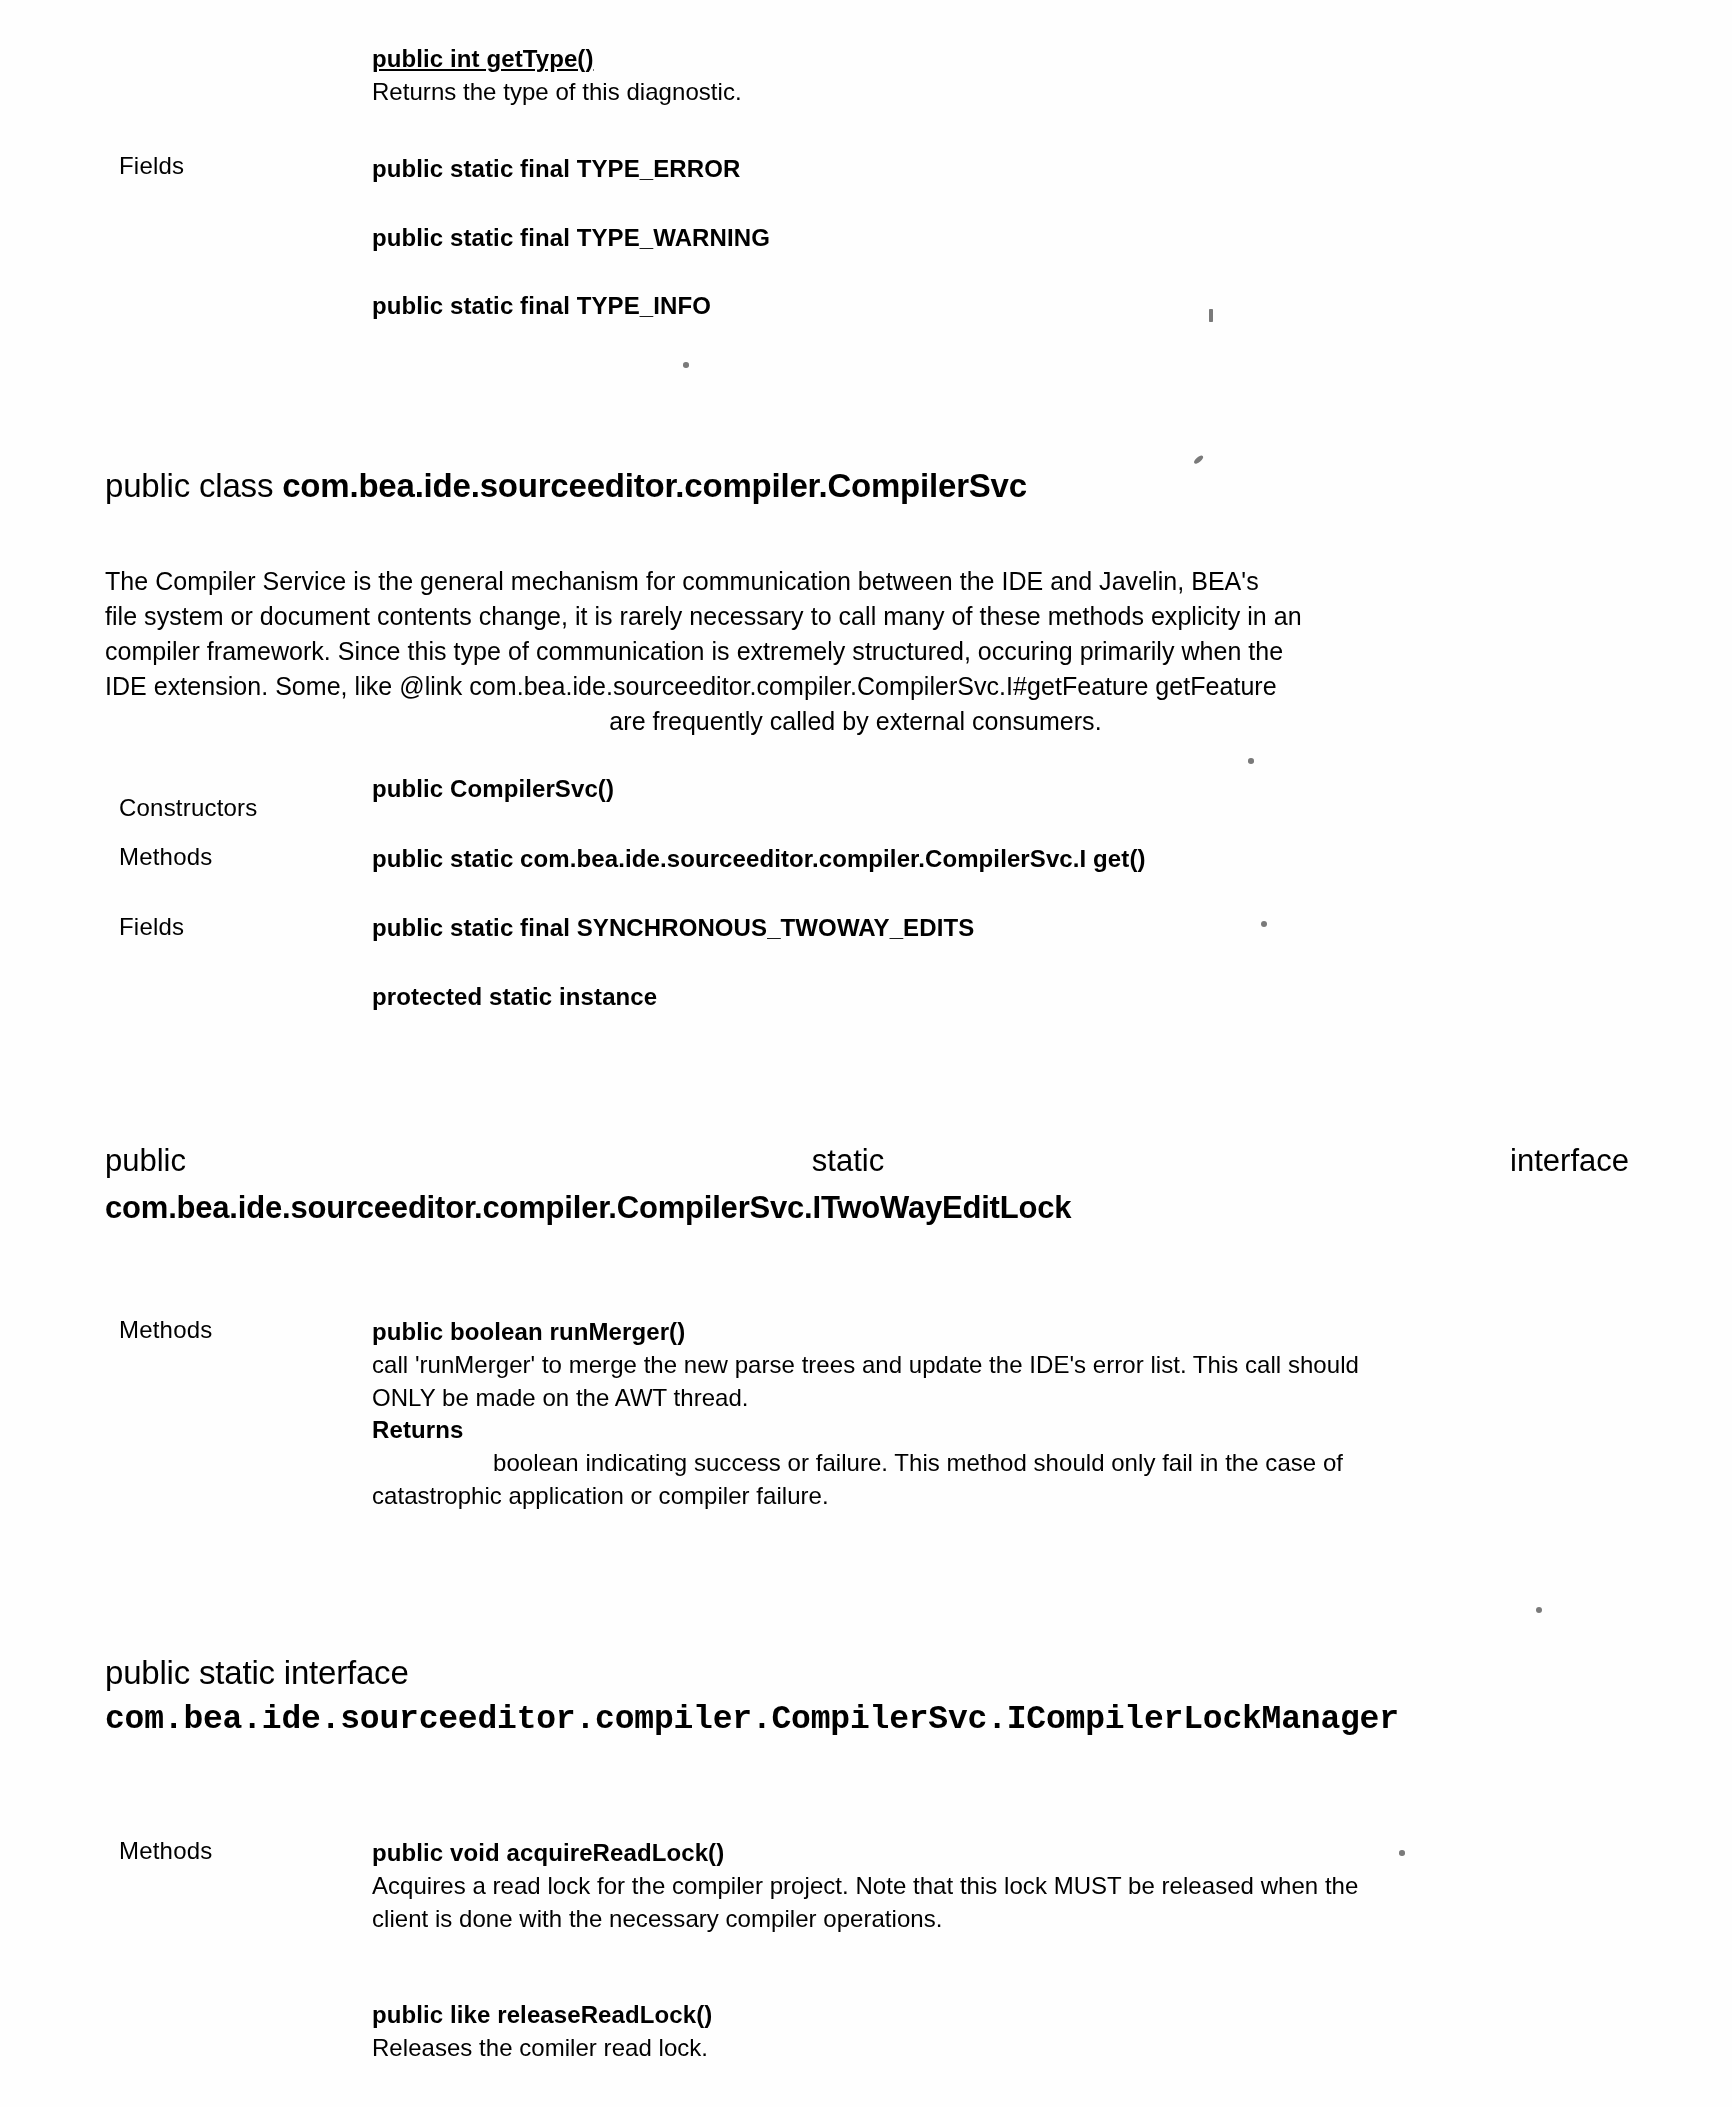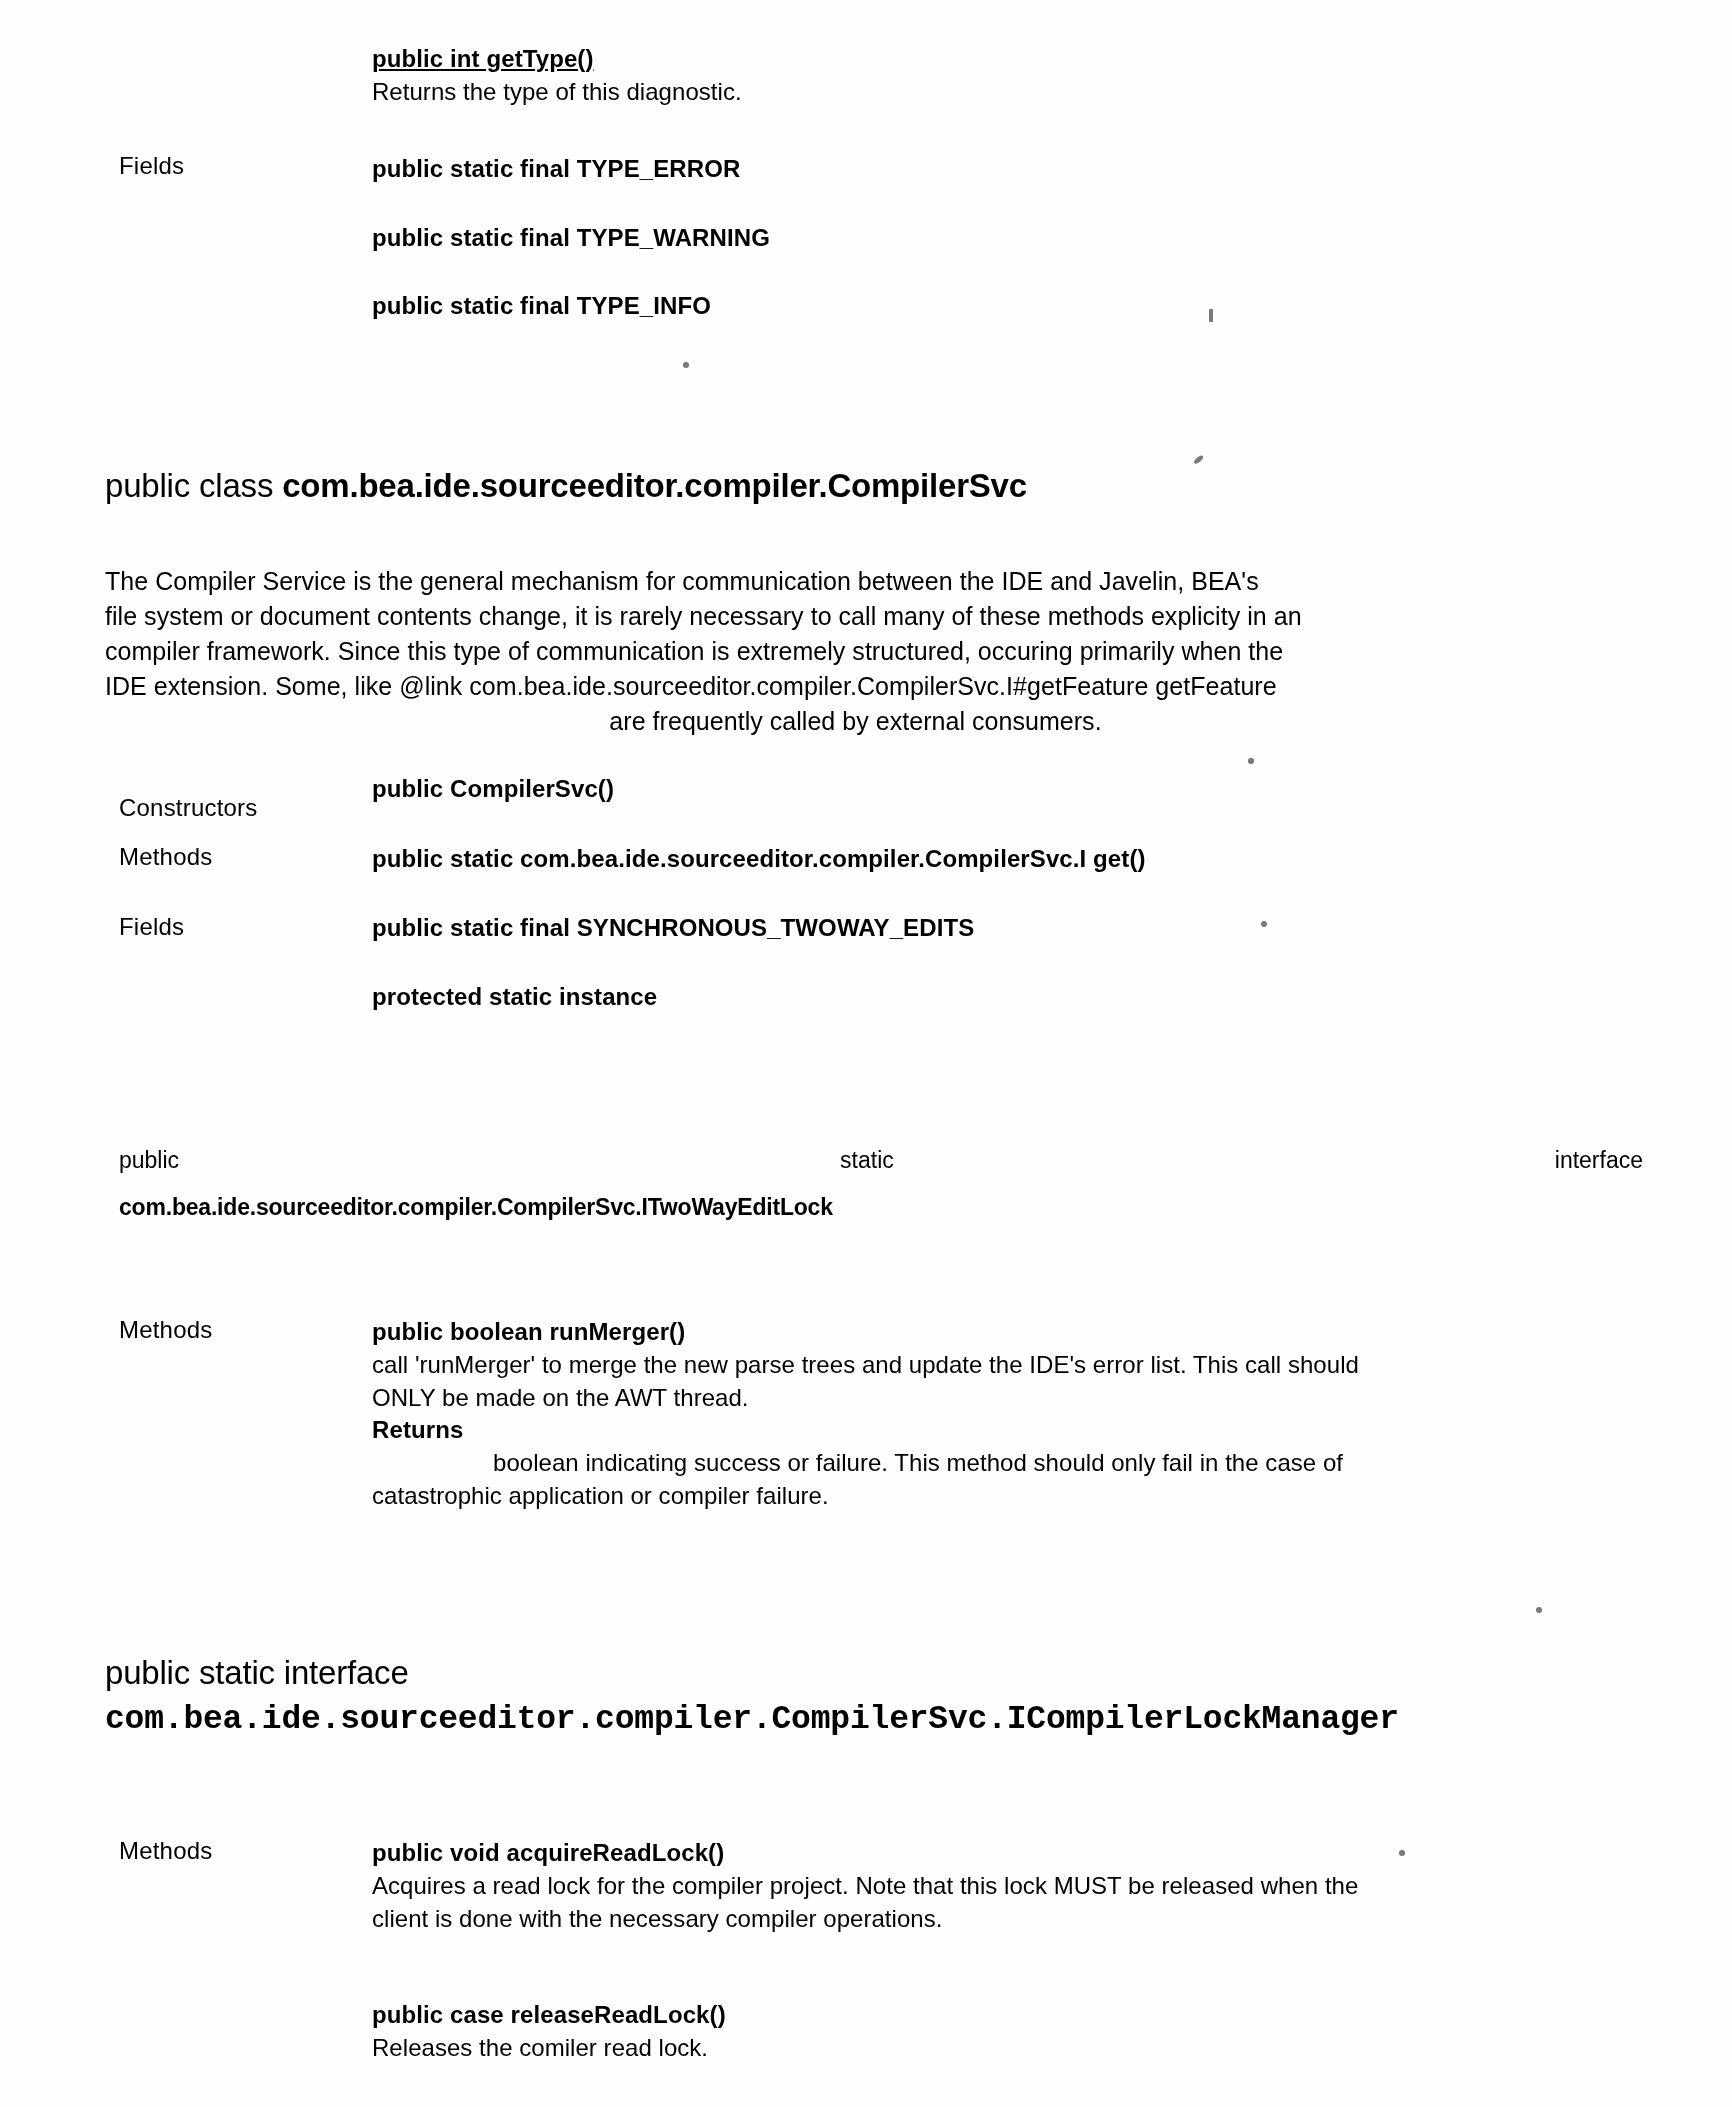--- a/index.html
+++ b/index.html
@@ -52,22 +52,22 @@
     font-size: 33px;
     line-height: 44px;
     font-weight: 400;
     letter-spacing: -0.2px;
   }
   .class-heading b {
     font-weight: 700;
   }
   .heading-justified {
     position: absolute;
-    left: 119px;
-    font-size: 23px;
+    left: 105px;
+    font-size: 31px;
     line-height: 47px;
     font-weight: 400;
   }
   .heading-justified .spread {
     display: flex;
     justify-content: space-between;
     width: 1524px;
   }
   .heading-justified .second-line {
     font-weight: 700;
@@ -166,17 +166,17 @@
     <div style="font-weight:700; letter-spacing:-0.2px;font-family:Liberation Mono, monospace;">com.bea.ide.sourceeditor.compiler.CompilerSvc.ICompilerLockManager</div>
   </div>
 
   <div class="label-col" style="top:1837px;">Methods</div>
   <div class="content-col sig" style="top:1836px;">public void acquireReadLock()</div>
   <div class="content-col desc" style="top:1869px;">Acquires a read lock for the compiler project. Note that this lock MUST be released when the</div>
   <div class="content-col desc" style="top:1902px;">client is done with the necessary compiler operations.</div>
 
   <span class="speck" style="left:1399px; top:1850px; width:5.6px; height:5.6px;"></span>
 
-  <div class="content-col sig" style="top:1998px;">public case releaseReadLock()</div>
+  <div class="content-col sig" style="top:1998px;">public like releaseReadLock()</div>
   <div class="content-col desc" style="top:2031px;">Releases the comiler read lock.</div>
 
 </div>
 
 
 </body></html>

